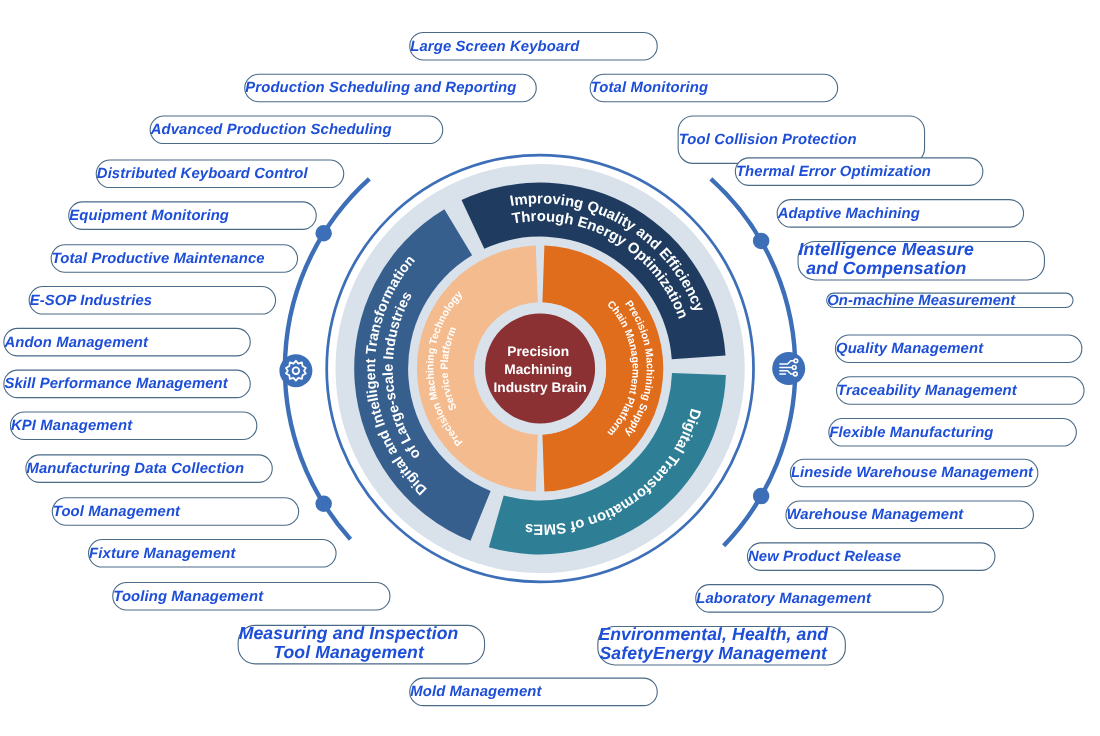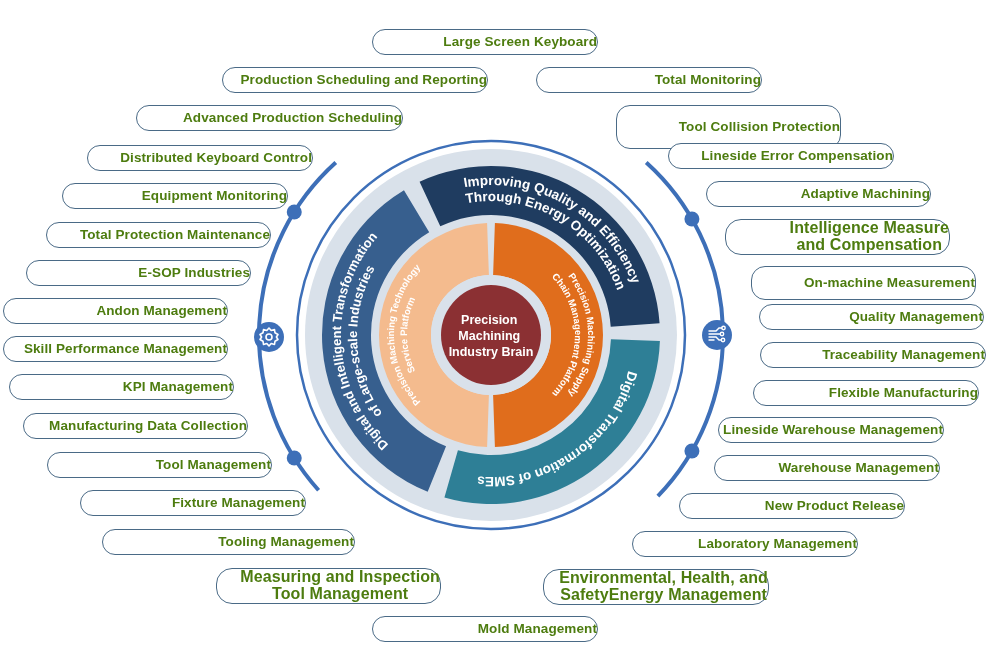--- a/index.html
+++ b/index.html
@@ -2,23 +2,23 @@
 <html><head>
 <meta charset="utf-8">
 <style>
   html, body { margin: 0; padding: 0; background: #ffffff; }
   body { width: 1000px; height: 669px; position: relative; overflow: hidden;
          font-family: "Liberation Sans", "DejaVu Sans", sans-serif; }
   #diagram { position: absolute; left: 0; top: 0; width: 1000px; height: 669px; }
   .pill {
     position: absolute; box-sizing: border-box;
     border: 1.5px solid #4a6a86; border-radius: 14px; background: #ffffff;
-    color: #4d7c0f; font-size: 13.5px; font-weight: 600; line-height: 1.05;
-    display: flex; align-items: center; justify-content: flex-end; text-align: center;
-    white-space: pre-line; letter-spacing: 0.1px;
+    color: #1d4ed8; font-size: 13.5px; font-weight: 600; line-height: 1.05;
+    display: flex; align-items: center; justify-content: flex-start; text-align: center;
+    white-space: pre-line; letter-spacing: 0.1px; font-style: italic;
   }
   .pill.two { font-size: 16px; border-radius: 16px; }
   .seg-text { fill: #ffffff; font-weight: 700; font-family: "Liberation Sans", "DejaVu Sans", sans-serif; }
 </style>
 </head>
 <body>
 
 <div id="diagram">
   <svg id="rings" width="1000" height="669" viewBox="0 0 1000 669" style="position:absolute;left:0;top:0">
     <defs id="defs">
@@ -91,38 +91,38 @@
       </g>
     </g>
   </svg>
 
   <div id="pills">
       <div class="pill" style="left: 372px; top: 29px; width: 226px; height: 26px;"><span>Large Screen Keyboard</span></div>
       <div class="pill" style="left: 222px; top: 67px; width: 266px; height: 26px;"><span>Production Scheduling and Reporting</span></div>
       <div class="pill" style="left: 136px; top: 105px; width: 267px; height: 26px;"><span>Advanced Production Scheduling</span></div>
       <div class="pill" style="left: 87px; top: 145px; width: 226px; height: 26px;"><span>Distributed Keyboard Control</span></div>
       <div class="pill" style="left: 62px; top: 183px; width: 226px; height: 26px;"><span>Equipment Monitoring</span></div>
-      <div class="pill" style="left: 46px; top: 222px; width: 225px; height: 26px;"><span>Total Protection Maintenance</span></div>
+      <div class="pill" style="left: 46px; top: 222px; width: 225px; height: 26px;"><span>Total Productive Maintenance</span></div>
       <div class="pill" style="left: 26px; top: 260px; width: 225px; height: 26px;"><span>E-SOP Industries</span></div>
       <div class="pill" style="left: 3px; top: 298px; width: 225px; height: 26px;"><span>Andon Management</span></div>
       <div class="pill" style="left: 3px; top: 336px; width: 225px; height: 26px;"><span>Skill Performance Management</span></div>
       <div class="pill" style="left: 9px; top: 374px; width: 225px; height: 26px;"><span>KPI Management</span></div>
       <div class="pill" style="left: 23px; top: 413px; width: 225px; height: 26px;"><span>Manufacturing Data Collection</span></div>
       <div class="pill" style="left: 47px; top: 452px; width: 225px; height: 26px;"><span>Tool Management</span></div>
       <div class="pill" style="left: 80px; top: 490px; width: 226px; height: 26px;"><span>Fixture Management</span></div>
       <div class="pill" style="left: 102px; top: 529px; width: 253px; height: 26px;"><span>Tooling Management</span></div>
       <div class="pill two" style="left: 216px; top: 568px; width: 225px; height: 36px;"><span>Measuring and Inspection
 Tool Management</span></div>
       <div class="pill" style="left: 536px; top: 67px; width: 226px; height: 26px;"><span>Total Monitoring</span></div>
       <div class="pill" style="left: 616px; top: 105px; width: 225px; height: 44px;"><span>Tool Collision Protection</span></div>
-      <div class="pill" style="left: 668px; top: 143px; width: 226px; height: 26px;"><span>Lineside Error Compensation</span></div>
+      <div class="pill" style="left: 668px; top: 143px; width: 226px; height: 26px;"><span>Thermal Error Optimization</span></div>
       <div class="pill" style="left: 706px; top: 181px; width: 225px; height: 26px;"><span>Adaptive Machining</span></div>
       <div class="pill two" style="left: 725px; top: 219px; width: 225px; height: 36px;"><span>Intelligence Measure
 and Compensation</span></div>
-      <div class="pill" style="left: 751px; top: 266px; width: 225px; height: 34px;"><span>On-machine Measurement</span></div>
+      <div class="pill" style="left: 751px; top: 266px; width: 225px; height: 14px;"><span>On-machine Measurement</span></div>
       <div class="pill" style="left: 759px; top: 304px; width: 225px; height: 26px;"><span>Quality Management</span></div>
       <div class="pill" style="left: 760px; top: 342px; width: 226px; height: 26px;"><span>Traceability Management</span></div>
       <div class="pill" style="left: 753px; top: 380px; width: 226px; height: 26px;"><span>Flexible Manufacturing</span></div>
       <div class="pill" style="left: 718px; top: 417px; width: 226px; height: 26px;"><span>Lineside Warehouse Management</span></div>
       <div class="pill" style="left: 714px; top: 455px; width: 226px; height: 26px;"><span>Warehouse Management</span></div>
       <div class="pill" style="left: 679px; top: 493px; width: 226px; height: 26px;"><span>New Product Release</span></div>
       <div class="pill" style="left: 632px; top: 531px; width: 226px; height: 26px;"><span>Laboratory Management</span></div>
       <div class="pill two" style="left: 543px; top: 569px; width: 226px; height: 36px;"><span>Environmental, Health, and
 SafetyEnergy Management</span></div>
       <div class="pill" style="left: 372px; top: 616px; width: 226px; height: 26px;"><span>Mold Management</span></div>

